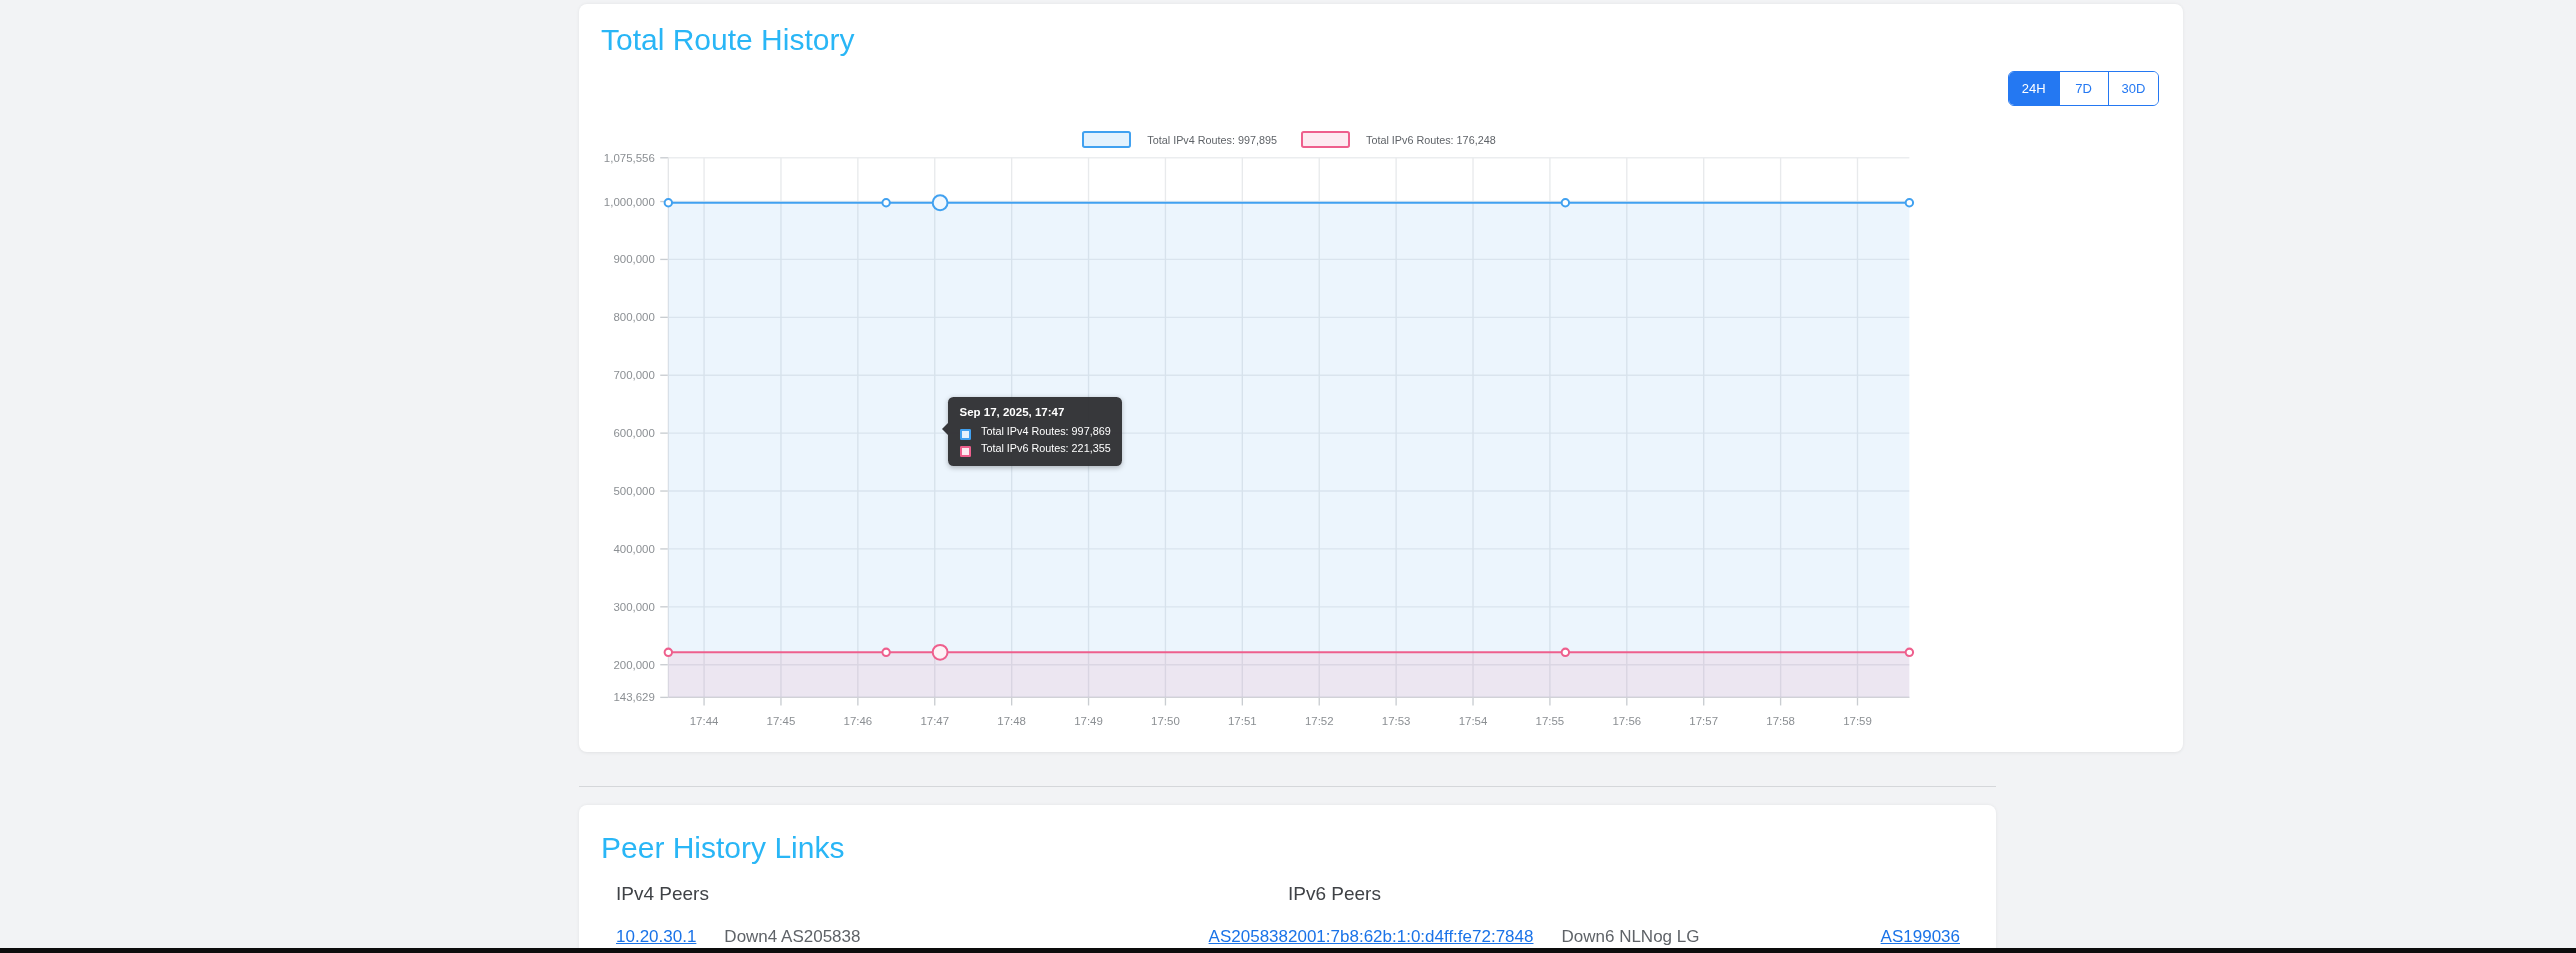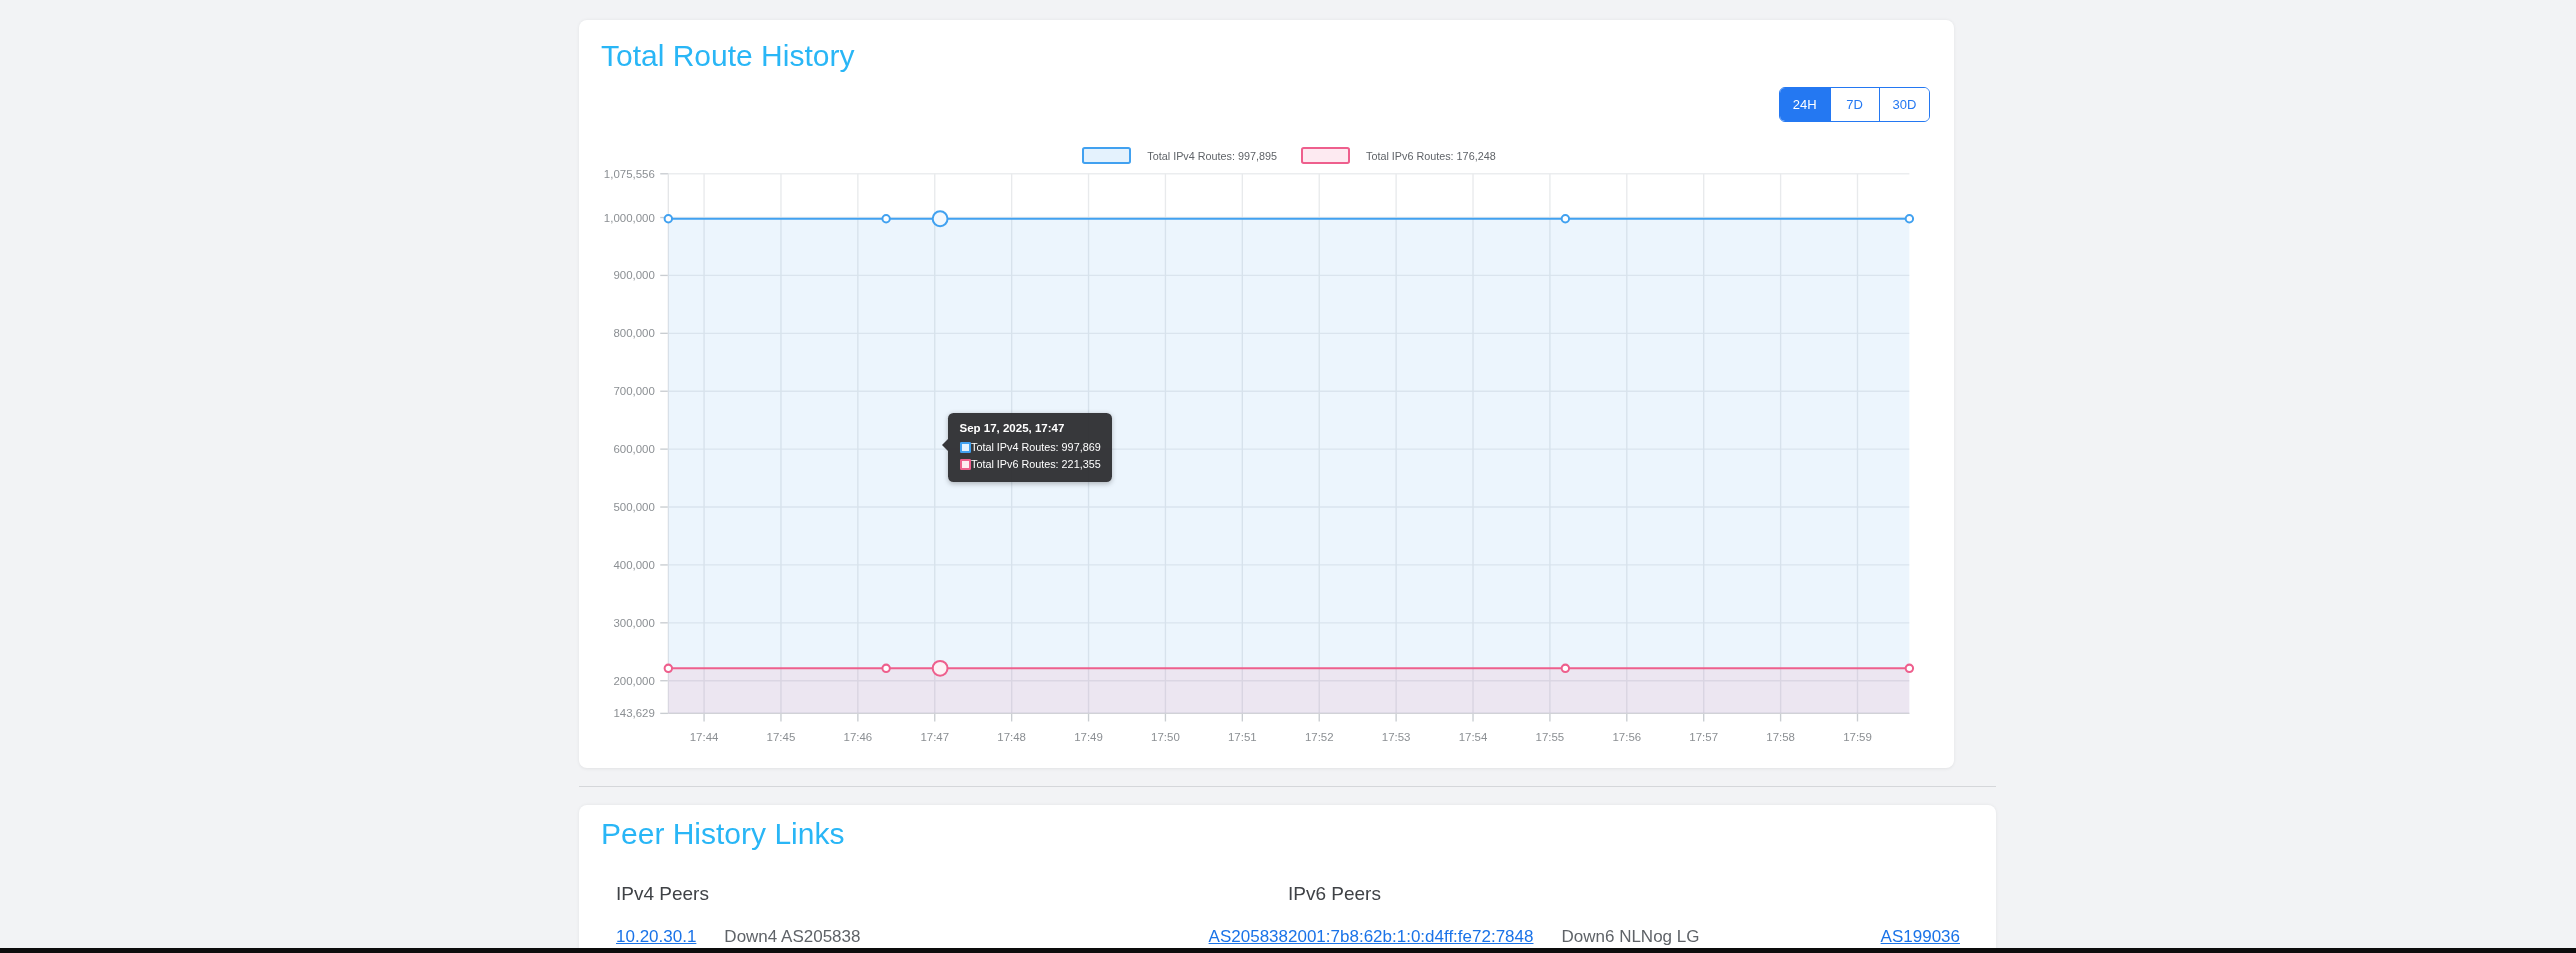--- a/index.html
+++ b/index.html
@@ -8,21 +8,21 @@
     --link-blue:#1a73e8;
     --page-bg:#f2f3f5;
   }
   *{box-sizing:border-box;margin:0;padding:0}
   body{
     margin:0;width:2576px;height:954px;overflow:hidden;position:relative;
     background:var(--page-bg);
     font-family:"Liberation Sans",sans-serif;
   }
   .card{position:absolute;background:#fff;border-radius:8px;box-shadow:0 0.7px 3.4px rgba(0,0,0,.07)}
-  #route-card{left:579px;top:20px;width:1375px;height:748px}
+  #route-card{left:579px;top:4px;width:1604px;height:748px}
   .card-title{position:absolute;left:22px;top:17.5px;font-size:30px;line-height:1.2;font-weight:400;color:var(--accent-title)}
   
   .range-group{position:absolute;top:67px;right:23.6px;height:35px;display:flex;border:1.3px solid var(--button-blue);border-radius:6px;overflow:hidden;background:#fff}
   .range-btn{min-width:49px;padding:8px 13px;display:flex;align-items:center;justify-content:center;
     font-family:"Liberation Sans",sans-serif;font-size:13px;color:var(--button-blue);
     background:#fff;border:none;border-left:1.3px solid var(--button-blue);cursor:pointer}
   .range-btn:first-child{border-left:none}
   .range-btn.active{background:var(--button-blue);color:#fff}
   
   .legend{position:absolute;left:89px;top:127px;width:1242px;display:flex;justify-content:center;align-items:center;gap:24px}
@@ -31,27 +31,27 @@
   .legend-label{font-size:10.8px;color:#5f6368;white-space:nowrap}
   
   #chart-svg{position:absolute;left:0;top:0;width:1417px;height:748px;display:block}
   #chart-svg text{font-family:"Liberation Sans",sans-serif;font-size:17px;fill:#8b8f93}
   
   .tooltip{position:absolute;left:369px;top:393px;background:rgba(45,45,48,.95);border-radius:5.4px;
     padding:9.4px 11.5px;color:#fff;z-index:5;white-space:nowrap;box-shadow:0 1.3px 5.4px rgba(0,0,0,.25)}
   .tooltip-arrow{position:absolute;left:-6px;top:26px;width:0;height:0;
     border-top:6px solid transparent;border-bottom:6px solid transparent;border-right:6px solid rgba(45,45,48,.95)}
   .tooltip-title{font-size:11.5px;font-weight:700;margin-bottom:4.7px}
-  .tooltip-row{display:flex;align-items:center;gap:0;font-size:10.8px;line-height:17px}
+  .tooltip-row{display:flex;align-items:flex-end;gap:10px;font-size:10.8px;line-height:17px}
   .tt-swatch{width:11.5px;height:11.5px;border:2px solid #999;border-radius:1.3px;background:#eee;flex:none}
   
   .divider{position:absolute;left:579px;top:786px;width:1417px;height:1.3px;background:#d5d7da}
   
   #peers-card{left:579px;top:805px;width:1417px;height:283px}
-  #peers-card .card-title{top:11px}
+  #peers-card .card-title{top:25px}
   .peers-columns{position:absolute;left:37px;right:36px;top:78px;display:flex;}
   .peer-col{flex:1;min-width:0}
   .peer-heading{font-size:19px;line-height:1.17;font-weight:400;color:#3f4246;margin:0 0 21px 0}
   .peer-row{display:flex;align-items:center;font-size:17px;line-height:1.3}
   .peer-link{color:var(--link-blue);text-decoration:underline;white-space:nowrap}
   .peer-desc{color:#5f6368;margin-left:28px;white-space:nowrap}
   .peer-asn{margin-left:auto}
   .bottom-bar{position:absolute;left:0;top:948px;width:2576px;height:5.4px;background:#0c0c0c}
 </style>
 </head>

